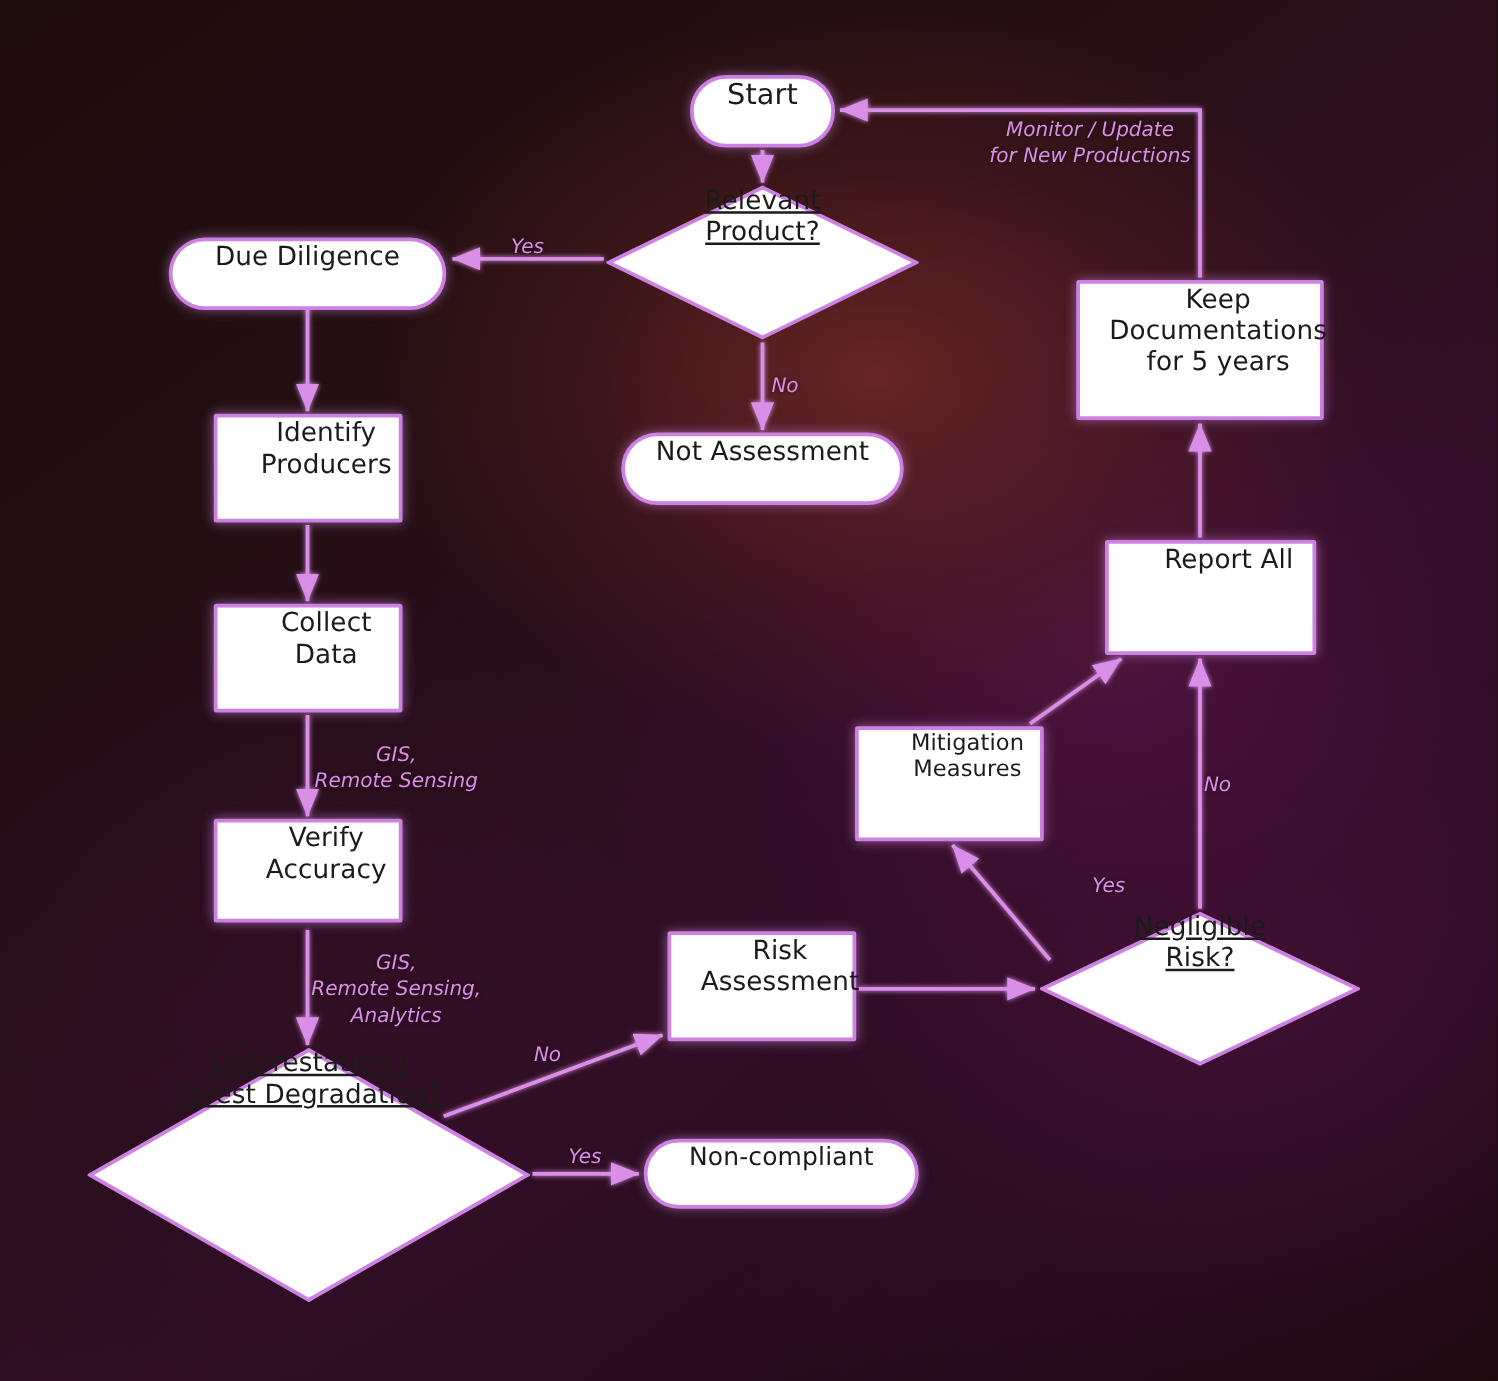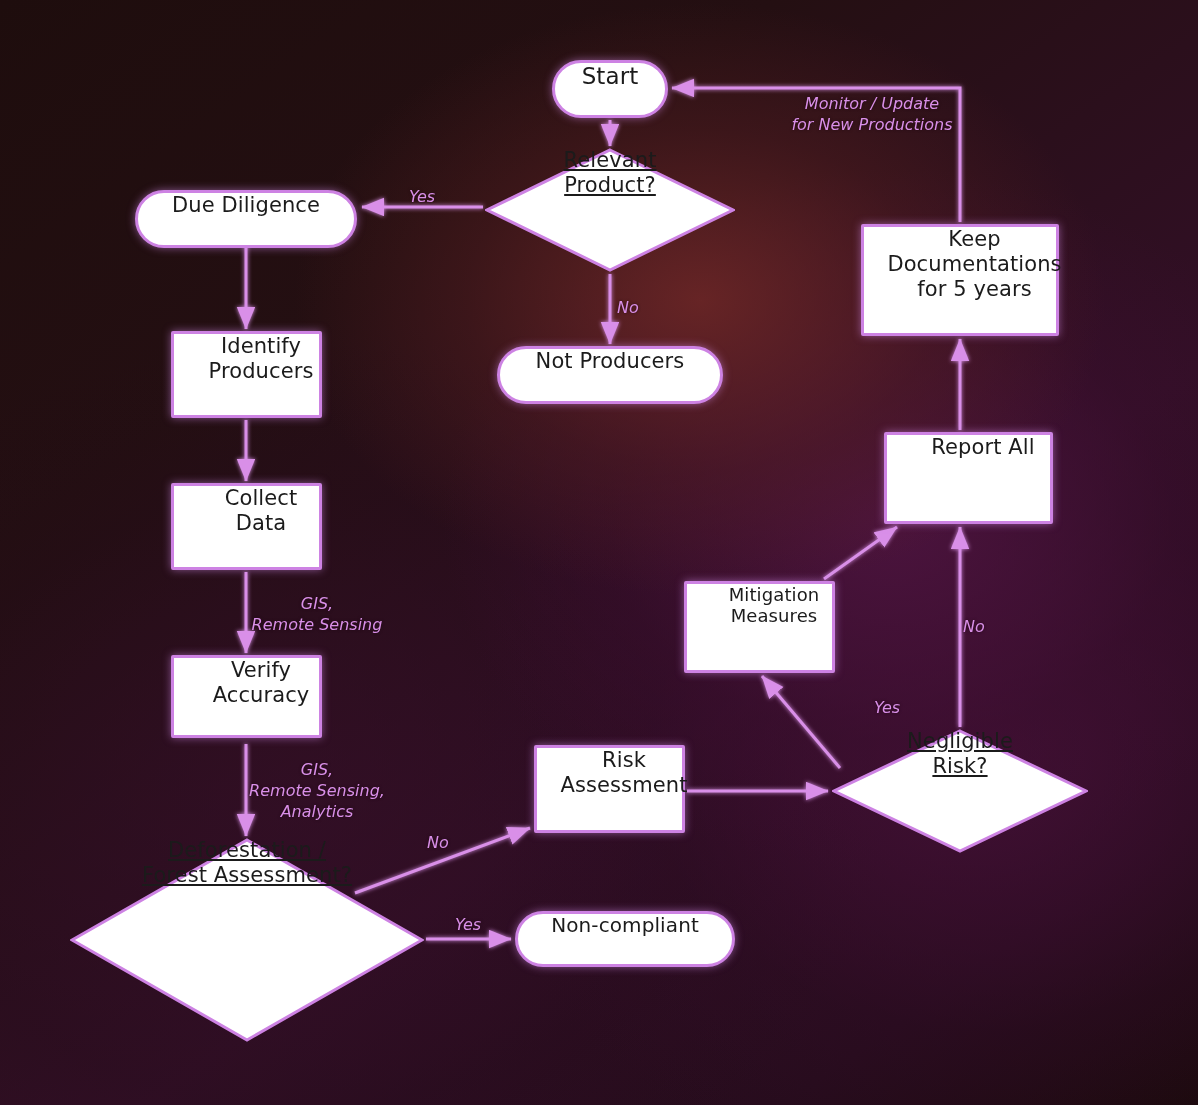--- a/index.html
+++ b/index.html
@@ -113,31 +113,31 @@
     </g>
   </svg>
 
   <div id="nodes-layer">
       <div class="node stadium" style="left: 552px; top: 60px; width: 116px; height: 58px; font-size: 23px;"><span>Start</span></div>
       <div class="node diamond" style="left: 485px; top: 148px; width: 250px; height: 124px; font-size: 21px;"><svg class="dshape" viewBox="0 0 250 124">
           <polygon points="125,2 248,62 125,122 2,62" fill="#ffffff" stroke="#cd82e3" stroke-width="3"></polygon>
         </svg><span class="dlabel">Relevant
 Product?</span></div>
       <div class="node stadium" style="left: 135px; top: 178px; width: 222px; height: 58px; font-size: 21px; margin-top: 12px;"><span>Due Diligence</span></div>
-      <div class="node stadium" style="left: 497px; top: 346px; width: 226px; height: 58px; font-size: 21px;"><span>Not Producers</span></div>
+      <div class="node stadium" style="left: 497px; top: 346px; width: 226px; height: 58px; font-size: 21px;"><span>Not Assessment</span></div>
       <div class="node rect" style="left: 171px; top: 331px; width: 151px; height: 87px; font-size: 21px;"><span>Identify
 Producers</span></div>
       <div class="node rect" style="left: 171px; top: 483px; width: 151px; height: 87px; font-size: 21px;"><span>Collect
 Data</span></div>
       <div class="node rect" style="left: 171px; top: 655px; width: 151px; height: 83px; font-size: 21px;"><span>Verify
 Accuracy</span></div>
       <div class="node diamond" style="left: 70px; top: 838px; width: 354px; height: 204px; font-size: 21px;"><svg class="dshape" viewBox="0 0 354 204">
           <polygon points="177,2 352,102 177,202 2,102" fill="#ffffff" stroke="#cd82e3" stroke-width="3"></polygon>
         </svg><span class="dlabel">Deforestation /
-Forest Assessment?</span></div>
+Forest Degradation?</span></div>
       <div class="node stadium" style="left: 515px; top: 911px; width: 220px; height: 56px; font-size: 20px;"><span>Non-compliant</span></div>
       <div class="node rect" style="left: 534px; top: 745px; width: 151px; height: 88px; font-size: 21px;"><span>Risk
 Assessment</span></div>
       <div class="node diamond" style="left: 832px; top: 729px; width: 256px; height: 124px; font-size: 21px;"><svg class="dshape" viewBox="0 0 256 124">
           <polygon points="128,2 254,62 128,122 2,62" fill="#ffffff" stroke="#cd82e3" stroke-width="3"></polygon>
         </svg><span class="dlabel">Negligible
 Risk?</span></div>
       <div class="node rect" style="left: 684px; top: 581px; width: 151px; height: 92px; font-size: 18px;"><span>Mitigation
 Measures</span></div>
       <div class="node rect" style="left: 884px; top: 432px; width: 169px; height: 92px; font-size: 21px;"><span>Report All</span></div>

